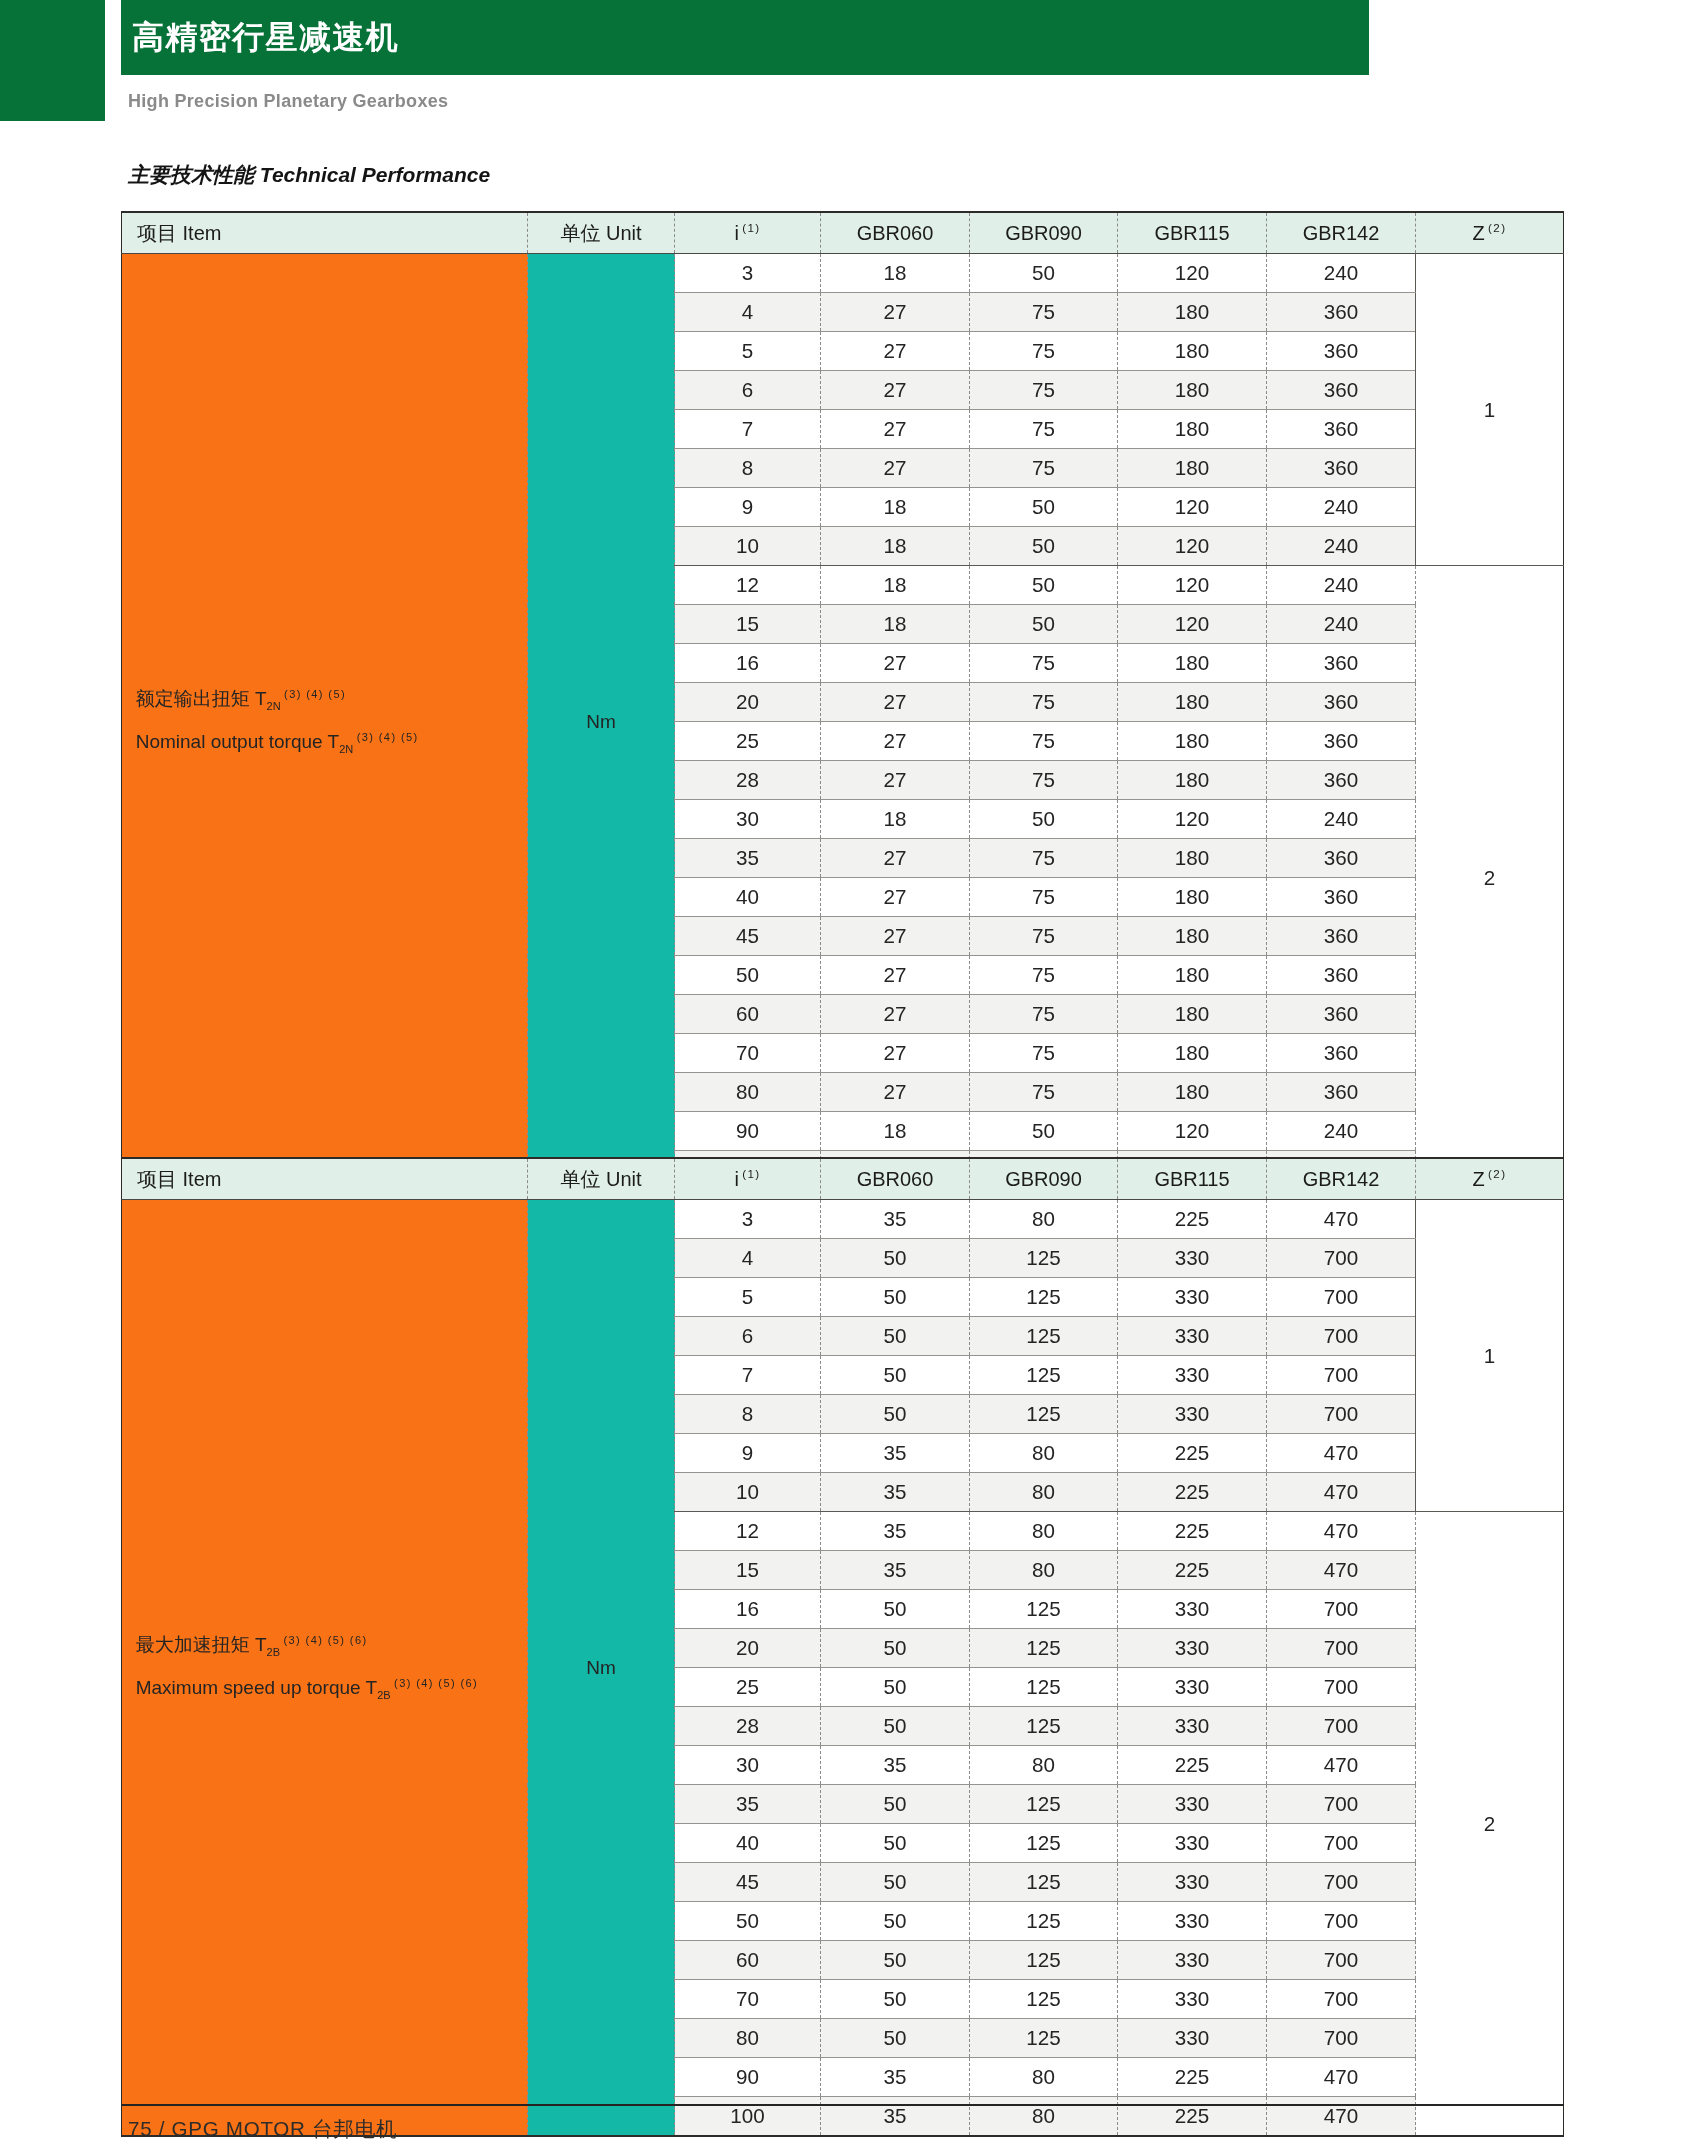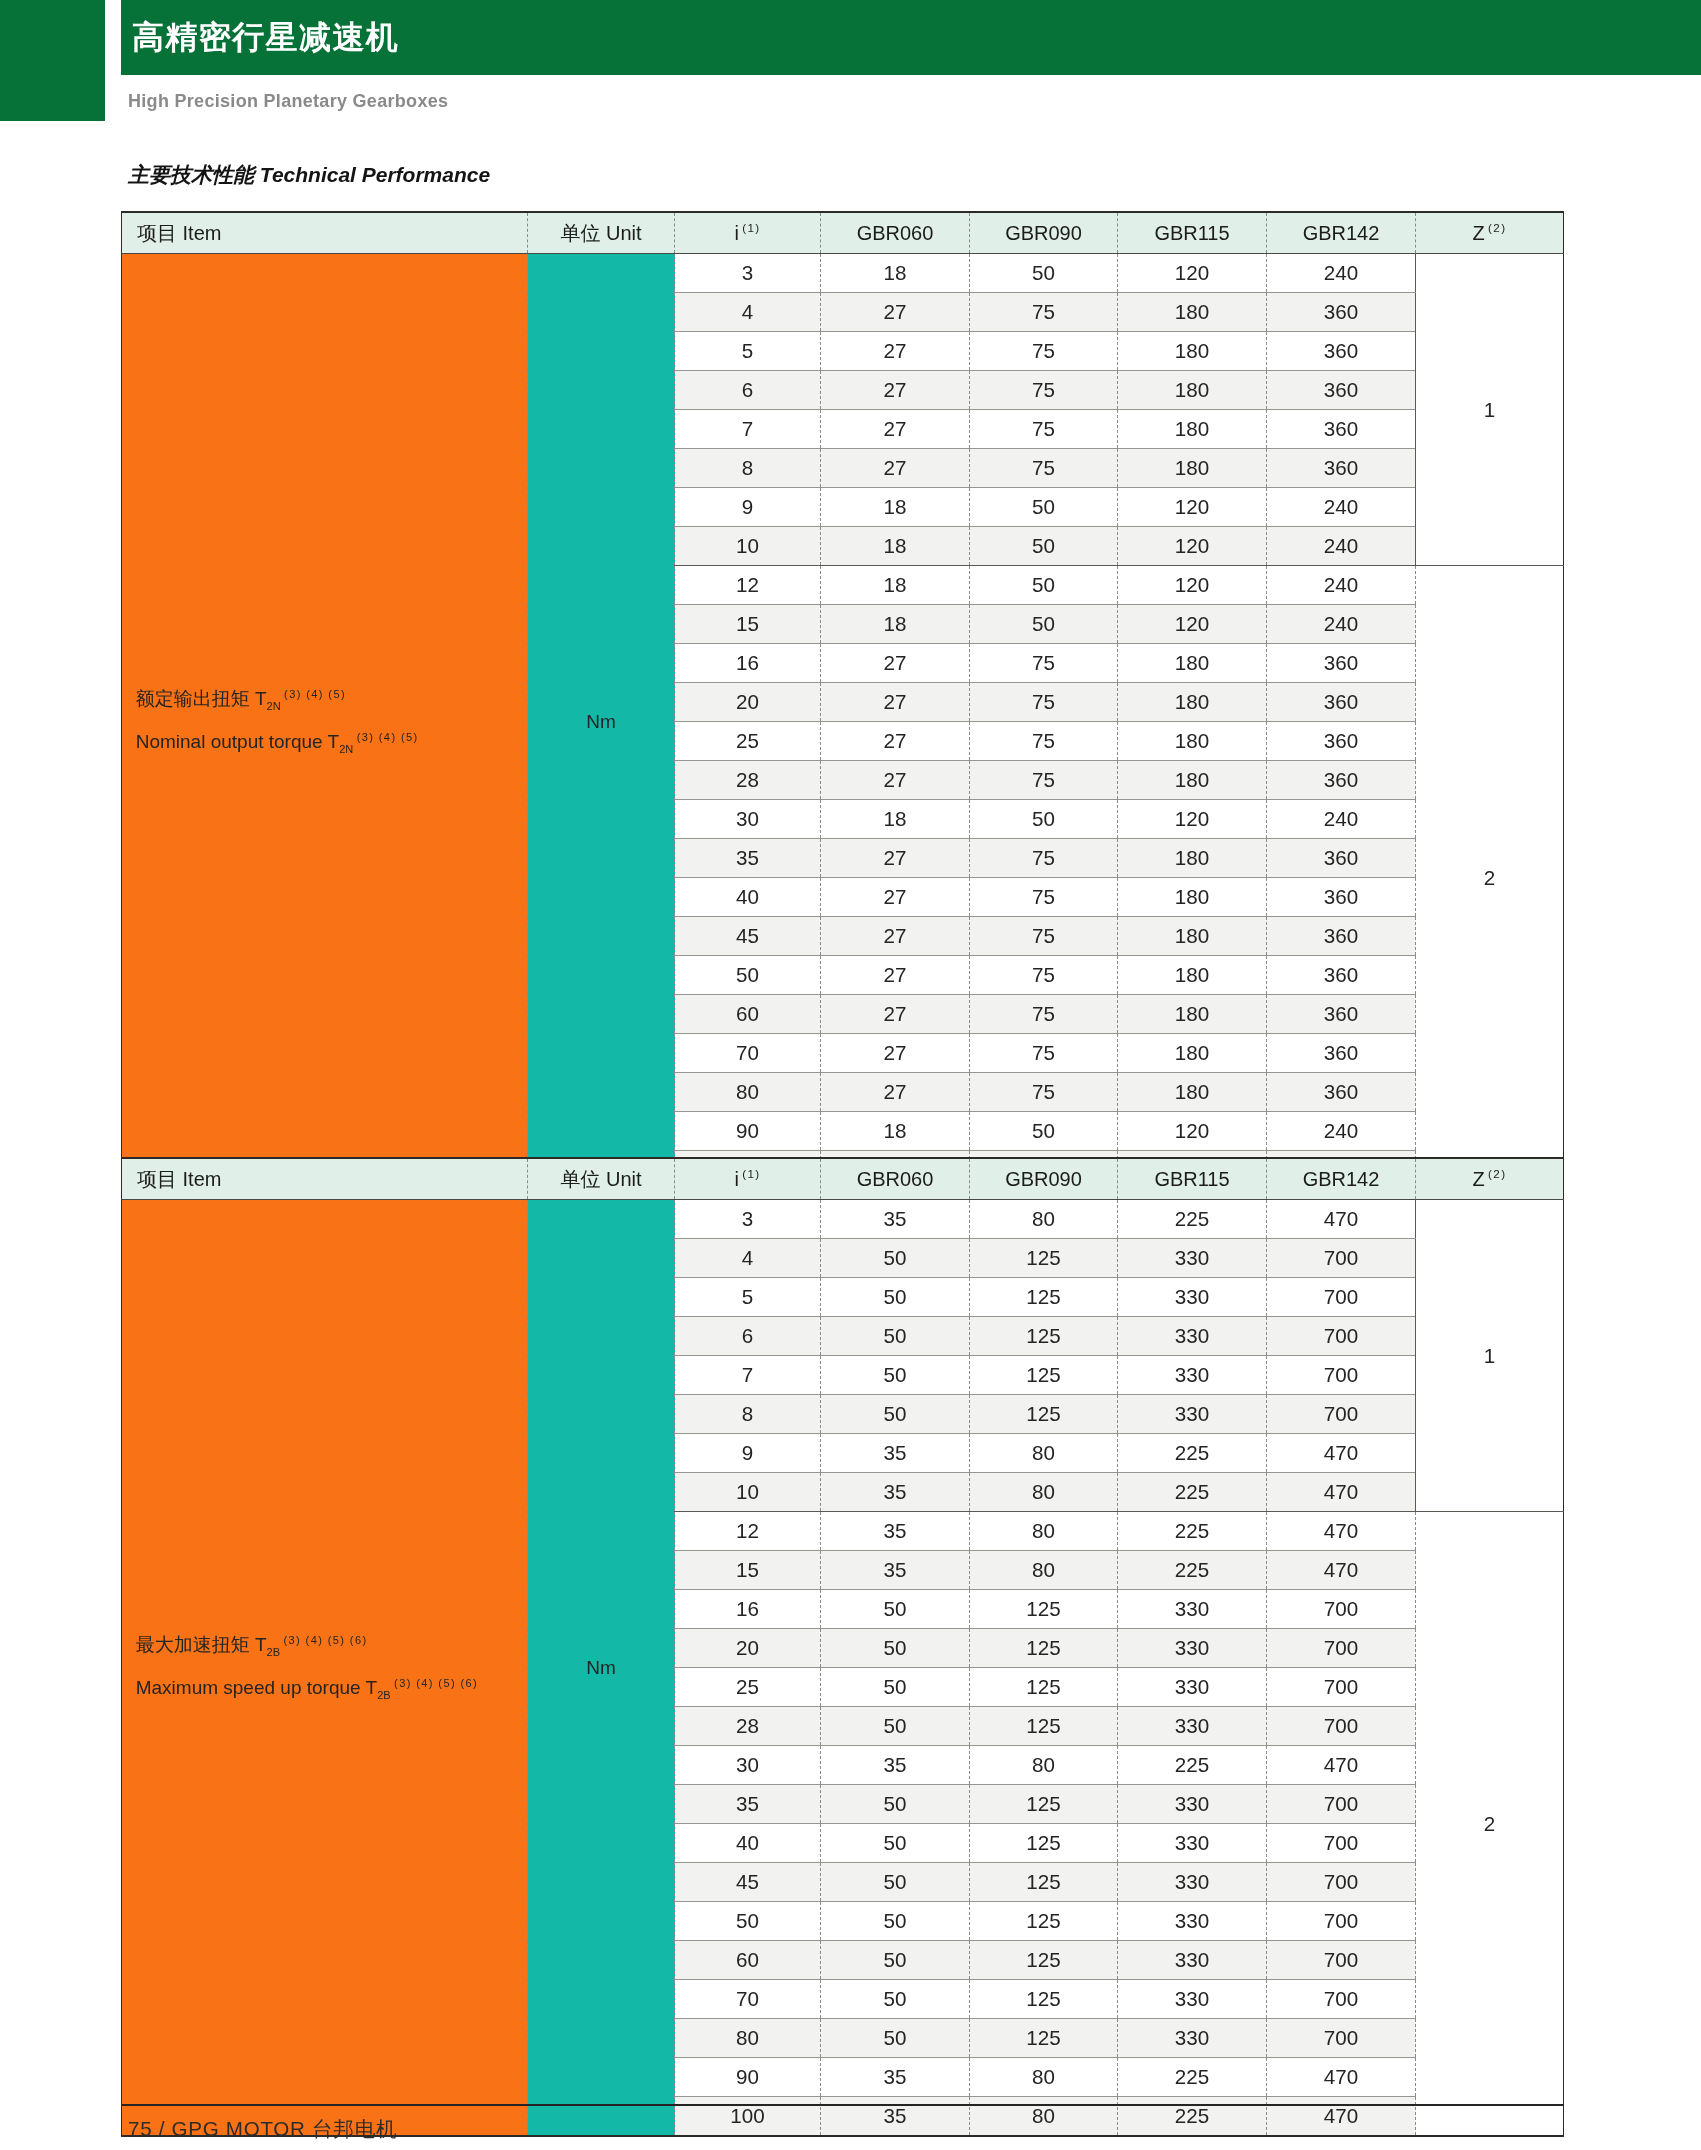--- a/index.html
+++ b/index.html
@@ -7,21 +7,21 @@
     position:relative;
     width:1702px; height:2151px;
     overflow:hidden;
     font-family:"Liberation Sans", sans-serif;
     color:#222;
   }
 
   
   .green-square { position:absolute; left:0; top:0; width:105px; height:121px; background:#067238; }
   .brand-bar {
-    position:absolute; left:121px; top:0; width:1580px; height:75px;
+    position:absolute; left:121px; top:0; width:1248px; height:75px;
     background:#067238; display:flex; align-items:center;
   }
   .brand-bar .title {
     color:#ffffff; font-weight:bold; font-size:32px; letter-spacing:1.4px; padding-left:11px;
   }
   .subtitle {
     position:absolute; left:128px; top:91px;
     font-size:18px; font-weight:bold; color:#8a8a8a; letter-spacing:0.3px;
   }
   .section-title {

